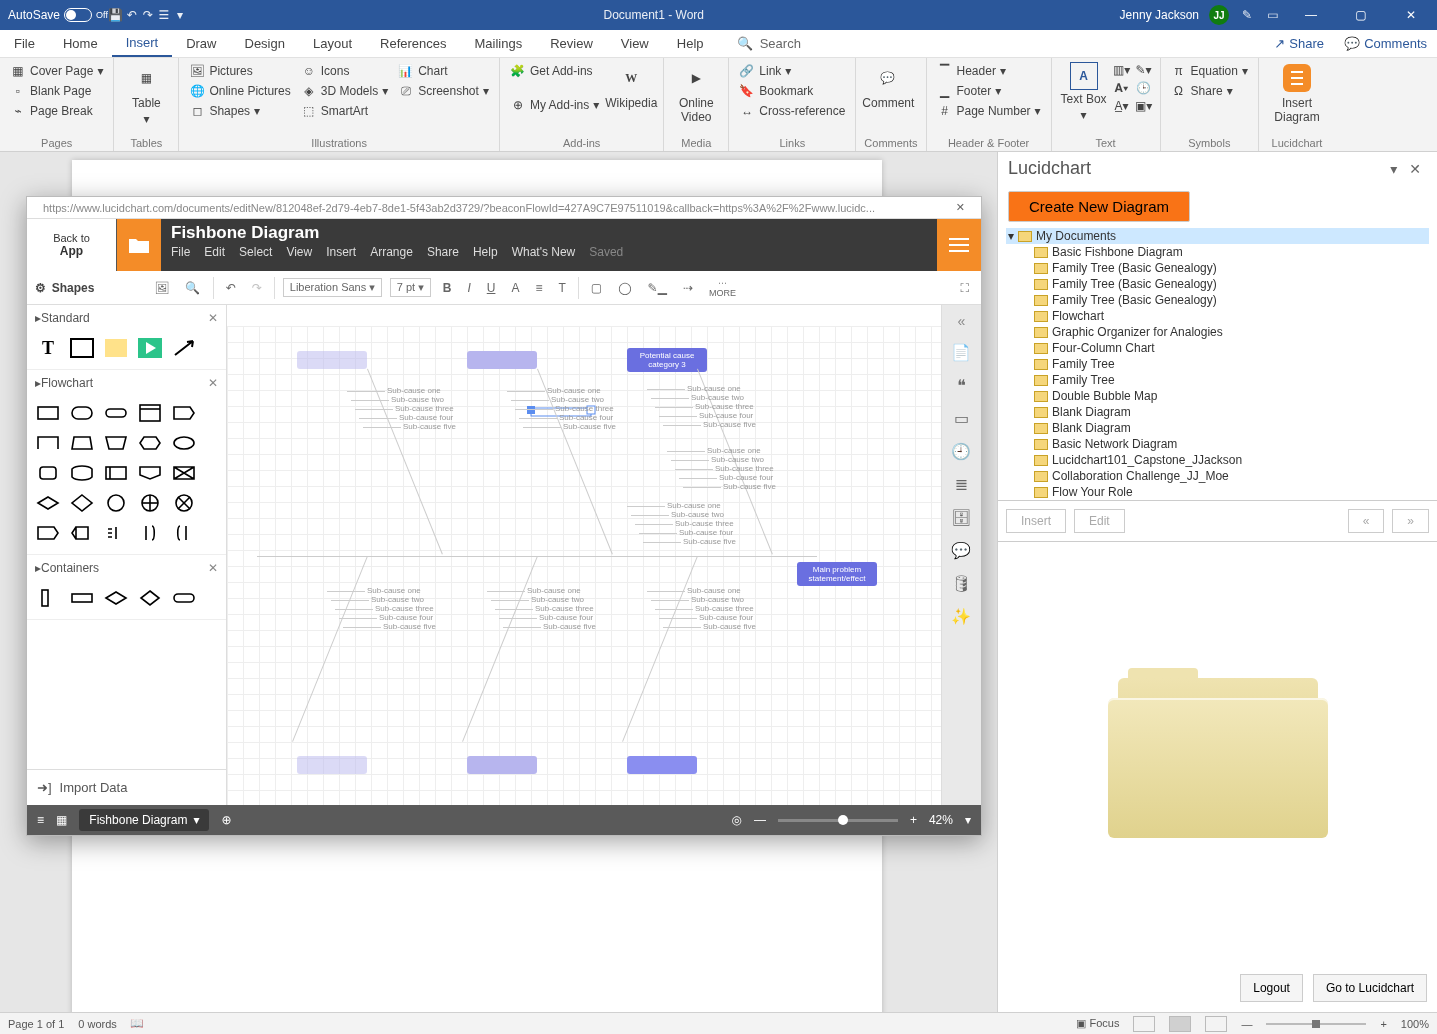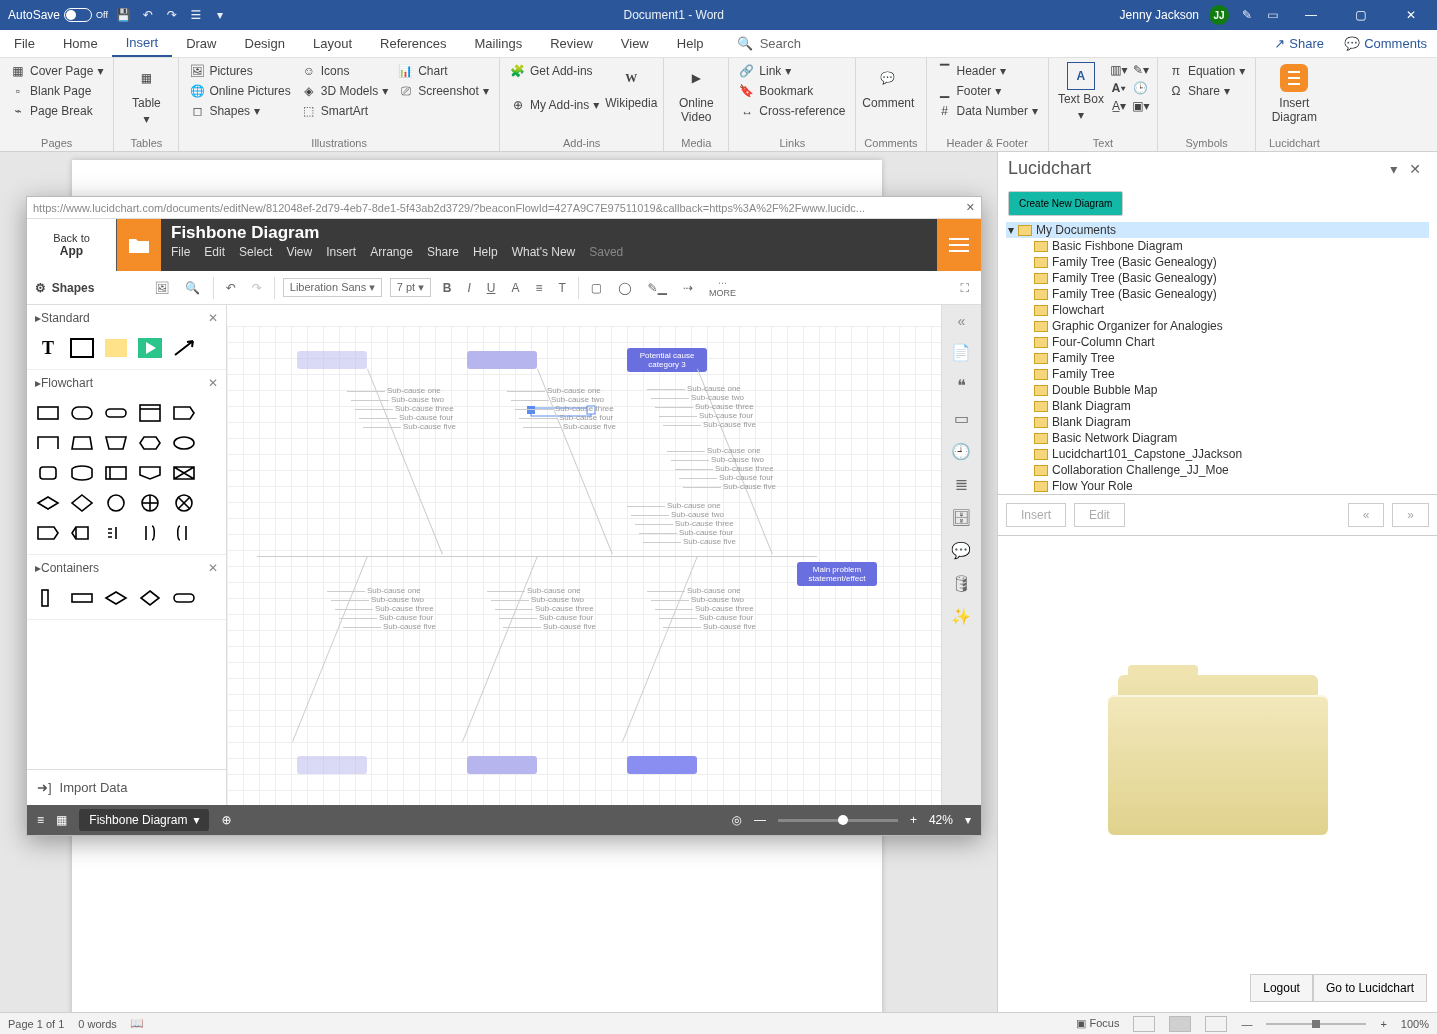--- a/index.html
+++ b/index.html
@@ -1,20 +1,20 @@
 <!DOCTYPE html>
 <html><head>
 <meta charset="utf-8">
 <style>
 * { margin: 0; padding: 0; box-sizing: border-box; font-family: "Segoe UI", sans-serif; }
 body { background: #f3f3f3; width: 1437px; height: 1034px; overflow: hidden; }
 
 
 .titlebar { background: #2b579a; height: 30px; display: flex; align-items: center; color: #fff; font-size: 12px; }
-.titlebar .left { display: flex; align-items: center; gap: 8px; padding-left: 8px; }
+.titlebar .left { display: flex; align-items: center; padding-left: 8px; }
 .autosave-toggle { display: flex; align-items: center; gap: 4px; }
 .toggle-pill { width: 28px; height: 14px; border: 1px solid #fff; border-radius: 7px; position: relative; display: inline-block; }
 .toggle-pill::after { content: ""; width: 10px; height: 10px; background: #fff; border-radius: 50%; position: absolute; top: 1px; left: 1px; }
 .qat-icon { width: 16px; height: 16px; opacity: .9; display:inline-flex; align-items:center; justify-content:center; }
 .titlebar .center { flex: 1; text-align: center; opacity: .9; }
 .titlebar .right { display: flex; gap: 10px; align-items: center; padding-right: 6px; }
 .user-badge { width: 20px; height: 20px; border-radius: 50%; background: #107c10; display: inline-flex; align-items: center; justify-content: center; font-size: 10px; font-weight: bold; }
 .win-btn { width: 40px; text-align: center; }
 
 
@@ -41,40 +41,40 @@
 
 .docarea { position: relative; height: calc(100% - 30px - 28px - 94px - 22px); background: #e6e6e6; display:flex; }
 .docpage-wrap { flex:1; overflow:hidden; position:relative; }
 .docpage { position:absolute; top:8px; left:72px; width:810px; height:1000px; background:#fff; box-shadow:0 0 6px rgba(0,0,0,.2); }
 
 
 .lucid-pane { width:440px; background:#fff; border-left:1px solid #d0d0d0; display:flex; flex-direction:column; }
 .lucid-pane-header { display:flex; align-items:center; padding:6px 10px; font-size:18px; color:#555; }
 .lucid-pane-header .sp { flex:1; }
 .lucid-pane-header .x { font-size:14px; color:#666; cursor:pointer; padding:0 6px; }
-.create-btn { margin:6px 10px; border:1px solid #ccc; background:#14b8a6; padding:6px 10px; font-size:10px; cursor:pointer; width:fit-content; border-radius:2px; }
+.create-btn { margin:6px 10px; border:1px solid #ccc; background:#f97316; padding:6px 20px; font-size:15px; cursor:pointer; width:fit-content; border-radius:2px; }
 .doc-tree { font-size:12px; color:#333; padding:0 8px; flex:0 0 auto; max-height:280px; overflow:auto; border-bottom:1px solid #ccc; }
 .tree-root { display:flex; align-items:center; gap:4px; background:#cde8ff; padding:1px 2px; }
 .tree-item { display:flex; align-items:center; gap:4px; padding:0 0 0 28px; line-height:16px; cursor:pointer; }
 .folder-glyph { width:14px; height:11px; background:#f5d67b; border:1px solid #c9a227; display:inline-block; }
 .pane-actions { display:flex; gap:8px; padding:8px; border-bottom:1px solid #ccc; }
 .pane-actions button { border:1px solid #ccc; background:#fff; color:#aaa; padding:4px 14px; font-size:12px; }
 .pane-actions .navbtn { color:#aaa; }
 .pane-actions .sp { flex:1; }
 .preview-area { flex:1; display:flex; align-items:center; justify-content:center; }
 .folder-big { width:220px; height:170px; position:relative; }
 .folder-big .back { position:absolute; top:10px; left:10px; width:200px; height:150px; background:linear-gradient(#efe3b0,#d8c97e); border-radius:6px; }
 .folder-big .tab { position:absolute; top:0; left:20px; width:70px; height:20px; background:#efe3b0; border-radius:4px 4px 0 0; }
 .folder-big .front { position:absolute; top:30px; left:0; width:220px; height:140px; background:linear-gradient(#f2e8bb,#e0d28d); border-radius:6px; box-shadow:inset 0 2px 0 rgba(255,255,255,.6); }
-.pane-footer { display:flex; justify-content:flex-end; padding:10px; }
+.pane-footer { display:flex; gap:10px; justify-content:flex-end; padding:10px; }
 .pane-footer button { border:1px solid #ccc; background:#f5f5f5; padding:6px 12px; font-size:12px; cursor:pointer; }
 
 
 .lc-window { position:absolute; top:44px; left:26px; width:956px; height:640px; background:#fff; box-shadow:0 6px 24px rgba(0,0,0,.35); display:flex; flex-direction:column; border:1px solid #bbb; }
-.lc-url { height:22px; background:#fff; border-bottom:1px solid #ddd; font-size:11px; color:#888; display:flex; align-items:center; padding:0 6px; }
+.lc-url { height:22px; background:#fff; border-bottom:1px solid #ddd; font-size:11px; color:#888; display:flex; align-items:center; padding:0 16px; }
 .lc-url .x { margin-left:auto; cursor:pointer; color:#666; }
 .lc-top { height:52px; background:#3a3a3a; display:flex; color:#fff; }
 .back-app { background:#fff; color:#333; width:90px; display:flex; flex-direction:column; align-items:center; justify-content:center; font-size:11px; border-right:1px solid #555; cursor:pointer; }
 .back-app b { font-size:12px; }
 .lc-folder { width:44px; background:#f48c28; display:flex; align-items:center; justify-content:center; }
 .lc-titlearea { flex:1; padding:4px 10px 0; }
 .lc-title { font-size:17px; font-weight:600; }
 .lc-menus { display:flex; gap:14px; font-size:12px; color:#ddd; margin-top:2px; }
 .lc-menus span { cursor:pointer; }
 .lc-menus .saved { color:#888; }
@@ -275,21 +275,21 @@
         </div>
   </div>
       <div class="label">Comments</div>
     </div>
 
   <div class="rgroup">
       <div class="body">
         <div class="vstack">
     <div class="ritem"><span class="ricon">▔</span><span>Header</span> ▾</div>
     <div class="ritem"><span class="ricon">▁</span><span>Footer</span> ▾</div>
-    <div class="ritem"><span class="ricon">#</span><span>Data Number</span> ▾</div>
+    <div class="ritem"><span class="ricon">#</span><span>Page Number</span> ▾</div>
   </div>
       </div>
       <div class="label">Header &amp; Footer</div>
     </div>
 
   <div class="rgroup">
       <div class="body">
     <div class="bigbtn"><span class="bigicon" style="border:1px solid #2b579a;color:#2b579a;width:28px;height:28px;font-weight:bold">A</span><span>Text Box</span>▾</div>
     <div class="vstack">
           <span class="ricon">▥▾</span>

